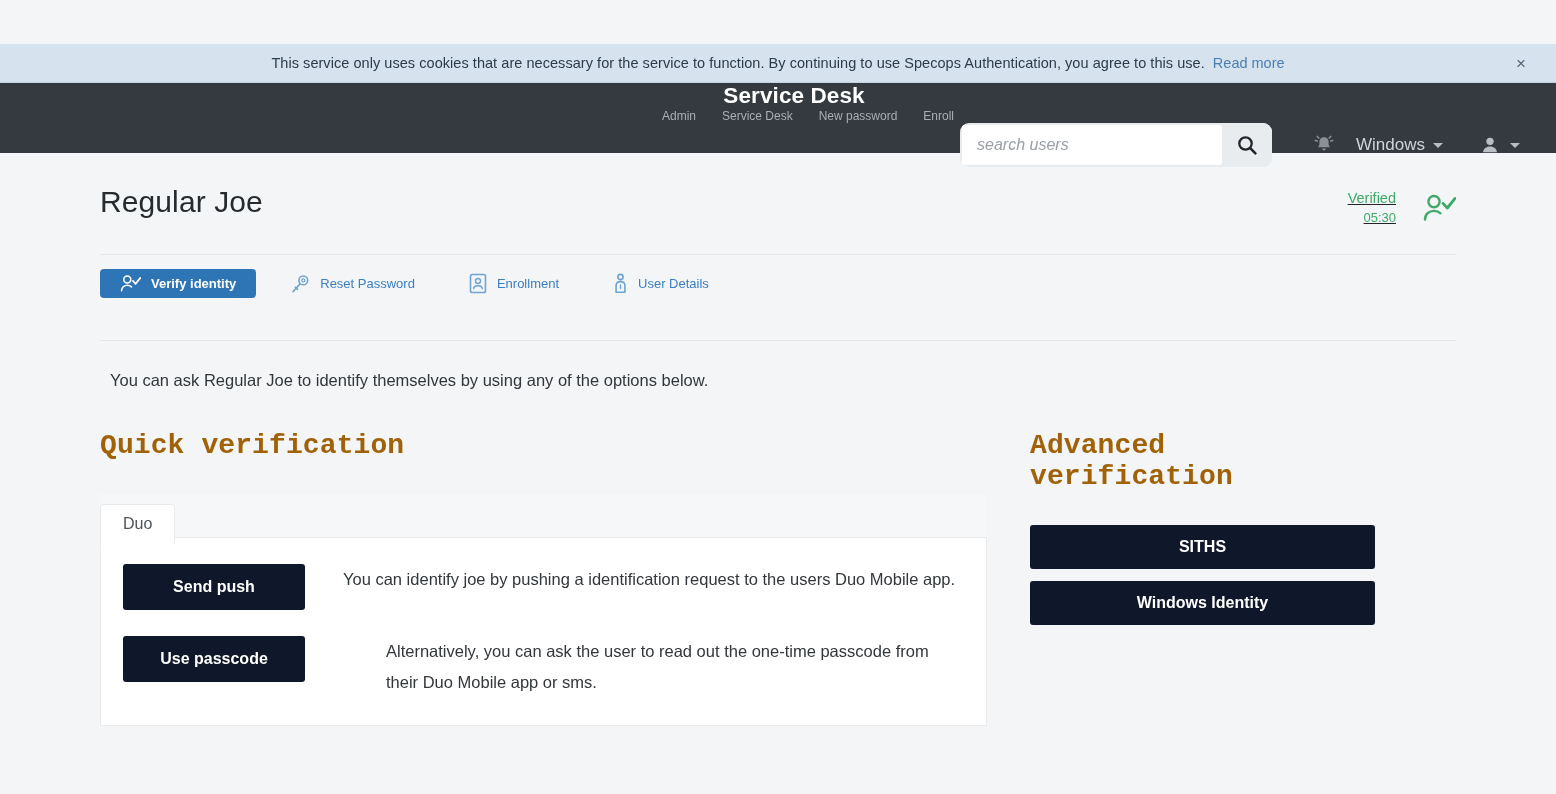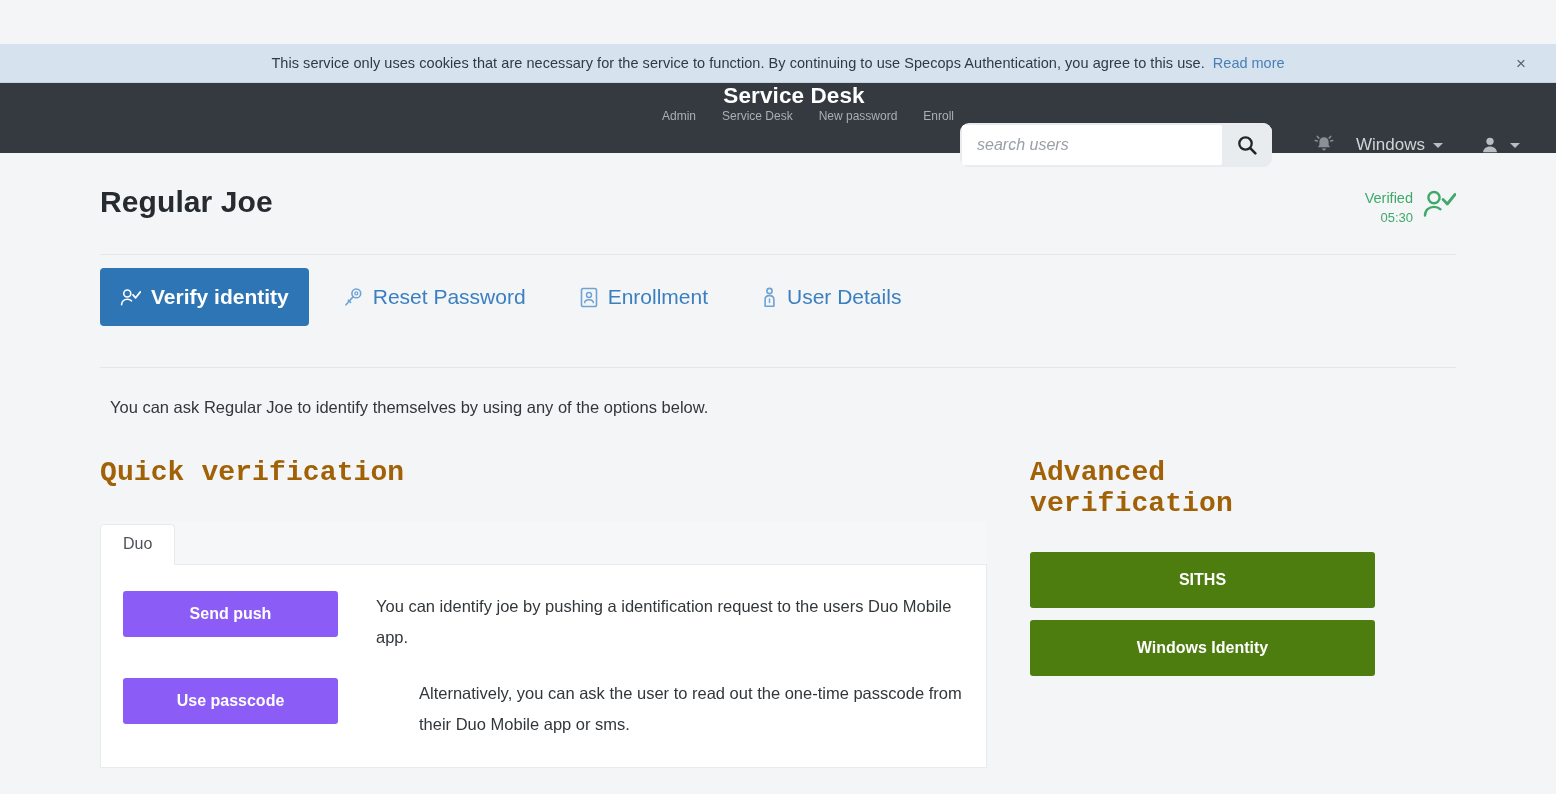--- a/index.html
+++ b/index.html
@@ -159,30 +159,32 @@
     padding: 0 100px;
     position: relative;
   }
   .page-head {
     display: flex;
     align-items: flex-start;
     padding-top: 32px;
   }
   .page-title {
     font-size: 30px;
-    font-weight: bold;
+    font-weight: normal;
     color: #262b2f;
     letter-spacing: 0.1px;
     margin: 0;
   }
   .verified {
     margin-left: auto;
     display: flex;
-    gap: 9px;
+    align-items: center;
+    gap: 26px;
     padding-top: 4px;
+    text-decoration: underline;
   }
   .verified-text {
     text-align: right;
     color: #3fa96a;
     font-size: 14.5px;
     line-height: 1.35;
   }
   .verified-time { color: #3fa96a; font-size: 13px; }
 
   .divider {
@@ -195,22 +197,22 @@
   .tabrow {
     display: flex;
     align-items: center;
     gap: 14px;
     padding: 13px 0;
   }
   .tab {
     display: flex;
     align-items: center;
     gap: 10px;
-    font-size: 21px;
-    padding: 17px 20px;
+    font-size: 13px;
+    padding: 5px 20px;
     border-radius: 4px;
     cursor: pointer;
     color: #3a7fc1;
     text-decoration: none;
     white-space: nowrap;
     background: transparent;
     border: none;
     font-family: "Liberation Sans", sans-serif;
   }
   .tab.active {
@@ -256,66 +258,66 @@
   .subtab {
     background: #ffffff;
     border: 1px solid #e8eaec;
     border-bottom: 1px solid #ffffff;
     border-radius: 4px 4px 0 0;
     padding: 10px 22px 11px 22px;
     font-size: 16px;
     color: #4d5358;
     cursor: pointer;
     position: relative;
-    top: 1px;
+    top: 8px;
     font-family: "Liberation Sans", sans-serif;
   }
   .tabpanel {
     background: #ffffff;
     border: 1px solid #e8eaec;
     border-top: none;
     padding: 26px 0 28px 0;
   }
   .opt-row {
     display: flex;
     align-items: flex-start;
     padding: 0 22px 0 22px;
   }
   .opt-row + .opt-row { margin-top: 26px; gap: 43px; }
   .btn-blue {
-    background: #8b5cf6;
+    background: #0f172a;
     color: #ffffff;
     border: none;
     border-radius: 3px;
     font-size: 16px;
     font-weight: bold;
     padding: 14px 10px;
-    width: 215px;
+    width: 182px;
     cursor: pointer;
     font-family: "Liberation Sans", sans-serif;
     flex: none;
   }
   .opt-desc {
     font-size: 16.5px;
     color: #32373b;
     line-height: 1.85;
     margin-left: 38px;
     max-width: 625px;
   }
 
   .adv-btn {
     display: block;
     width: 100%;
-    background: #4d7c0f;
+    background: #0f172a;
     color: #ffffff;
     border: none;
     border-radius: 3px;
     font-size: 16px;
     font-weight: bold;
-    padding: 19px 10px;
+    padding: 13px 10px;
     cursor: pointer;
     font-family: "Liberation Sans", sans-serif;
   }
   .adv-btn + .adv-btn { margin-top: 12px; }
 </style>
 </head>
 <body>
 
 <div class="cookie-bar">
   <div>

